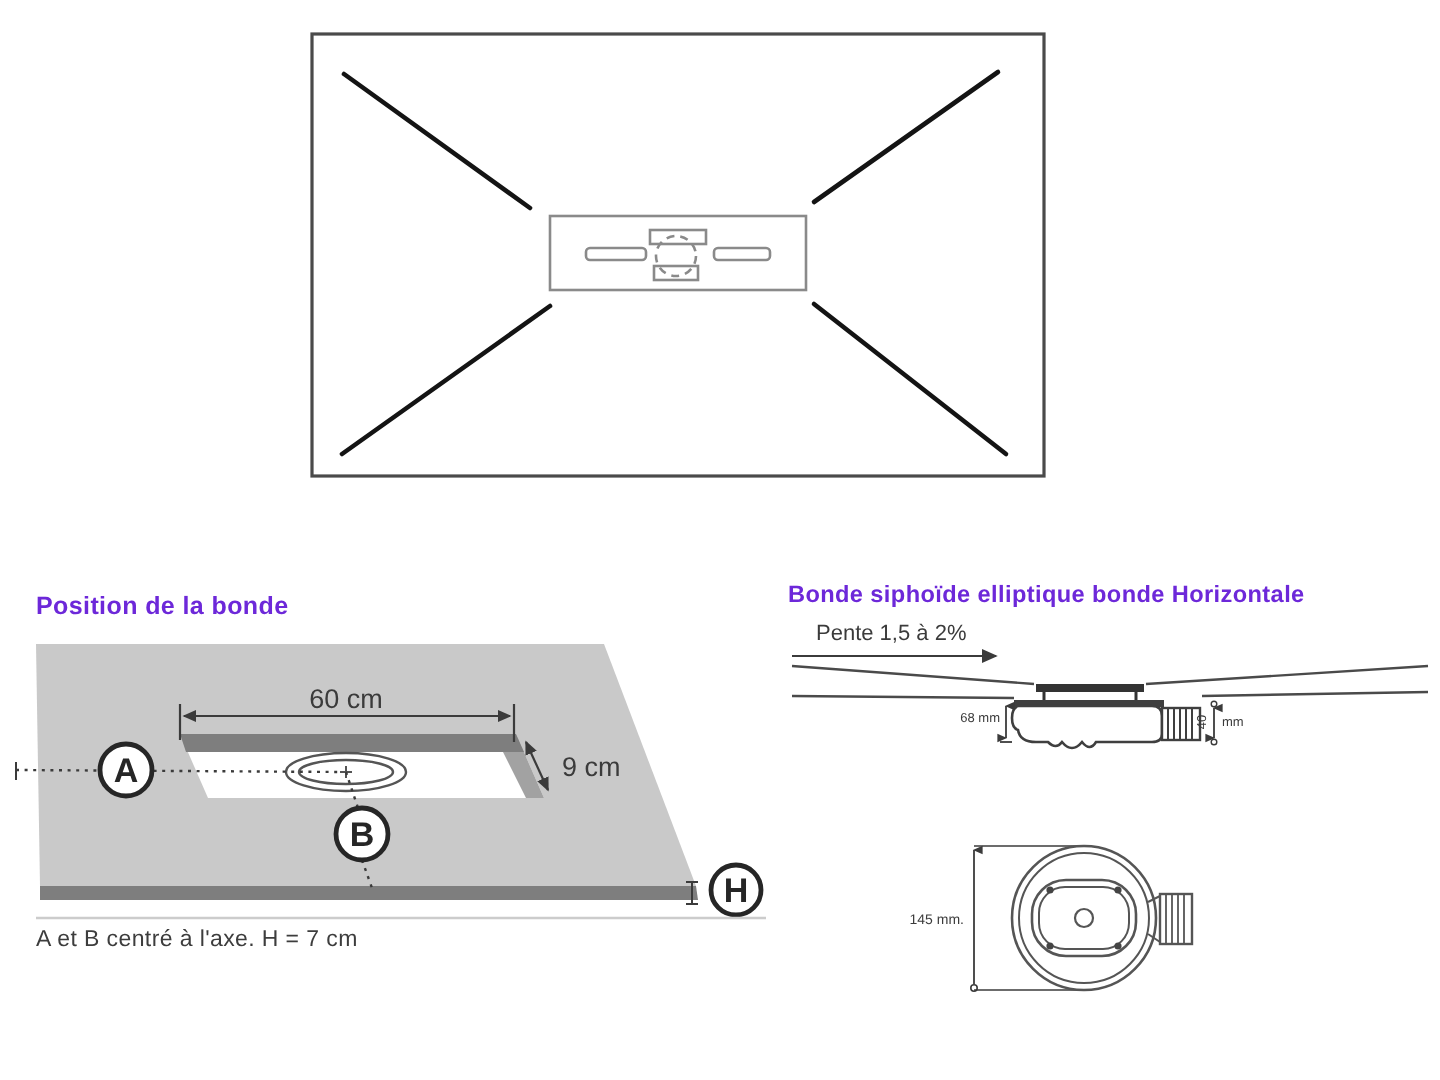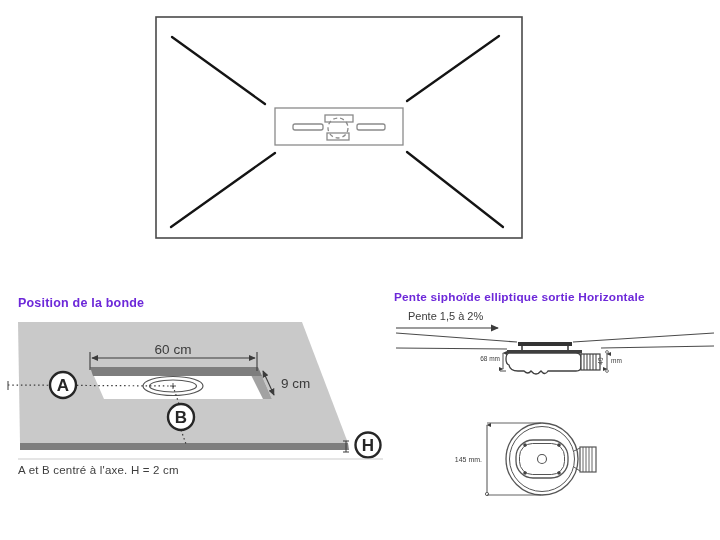--- a/index.html
+++ b/index.html
@@ -95,23 +95,23 @@
     <line x1="338" y1="137" x2="344" y2="137"></line>
   </g>
   <g>
     <circle cx="363" cy="130" r="12.5" fill="#ffffff" stroke="#262626" stroke-width="2.4"></circle>
     <text class="circle-label" x="363" y="136" text-anchor="middle" font-size="16">H</text>
   </g>
 
   <line x1="13" y1="144" x2="378" y2="144" stroke="#cccccc" stroke-width="1.2"></line>
 </svg>
 
-<div class="abs caption" style="left:18px;top:464px;">A et B centré à l'axe. H = 2 cm</div>
-
-<div class="abs section-title" style="left:394px;top:290px;font-size:11.8px;">Pente siphoïde elliptique sortie Horizontale</div>
+<div class="abs caption" style="left:18px;top:464px;">A et B centré à l'axe. H = 7 cm</div>
+
+<div class="abs section-title" style="left:394px;top:290px;font-size:11.8px;">Bonde siphoïde elliptique bonde Horizontale</div>
 
 <svg class="abs" style="left:390px;top:303px;" width="330" height="90" viewBox="0 0 330 90">
   <defs>
     <marker id="arrR2" viewBox="0 0 10 10" refX="8" refY="5" markerWidth="8" markerHeight="8" orient="auto">
       <path d="M0,1 L9,5 L0,9 z" fill="#3b3b3b"></path>
     </marker>
     <marker id="arrU" viewBox="0 0 10 10" refX="5" refY="2" markerWidth="6" markerHeight="6" orient="auto-start-reverse">
       <path d="M1,10 L5,1 L9,10 z" fill="#3b3b3b"></path>
     </marker>
   </defs>

